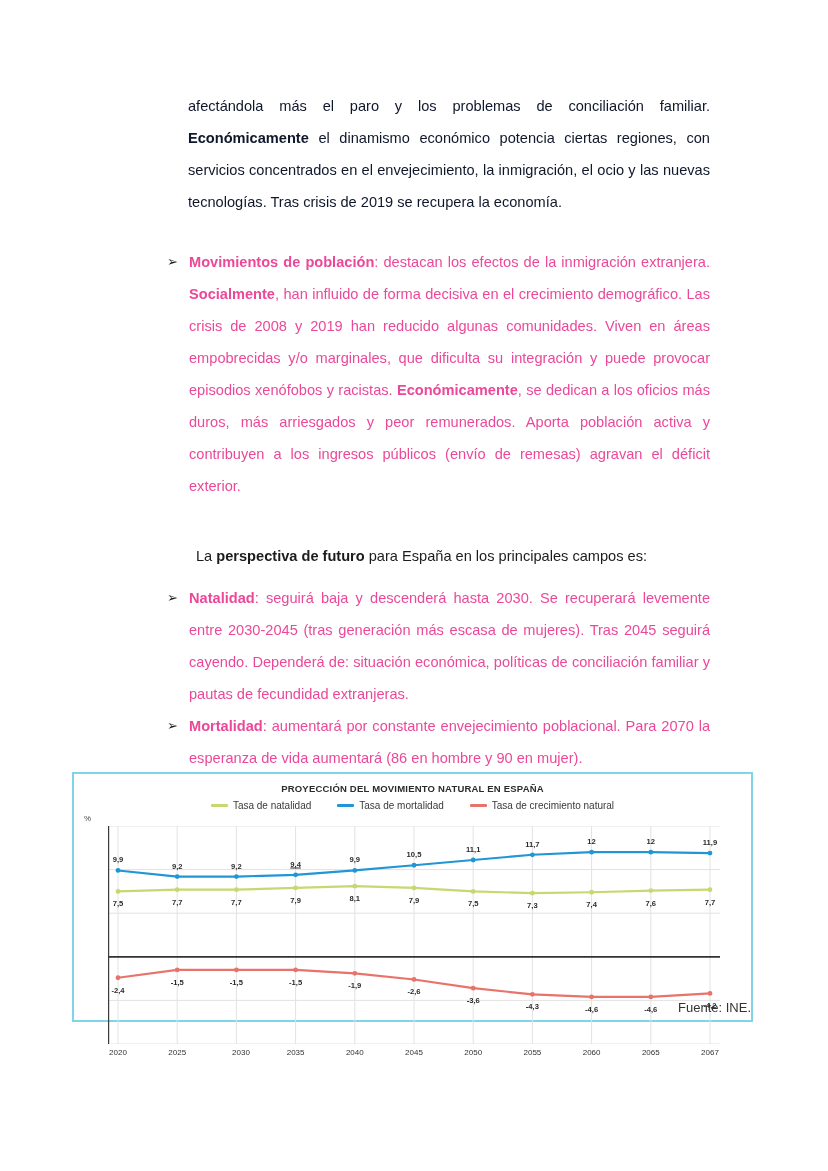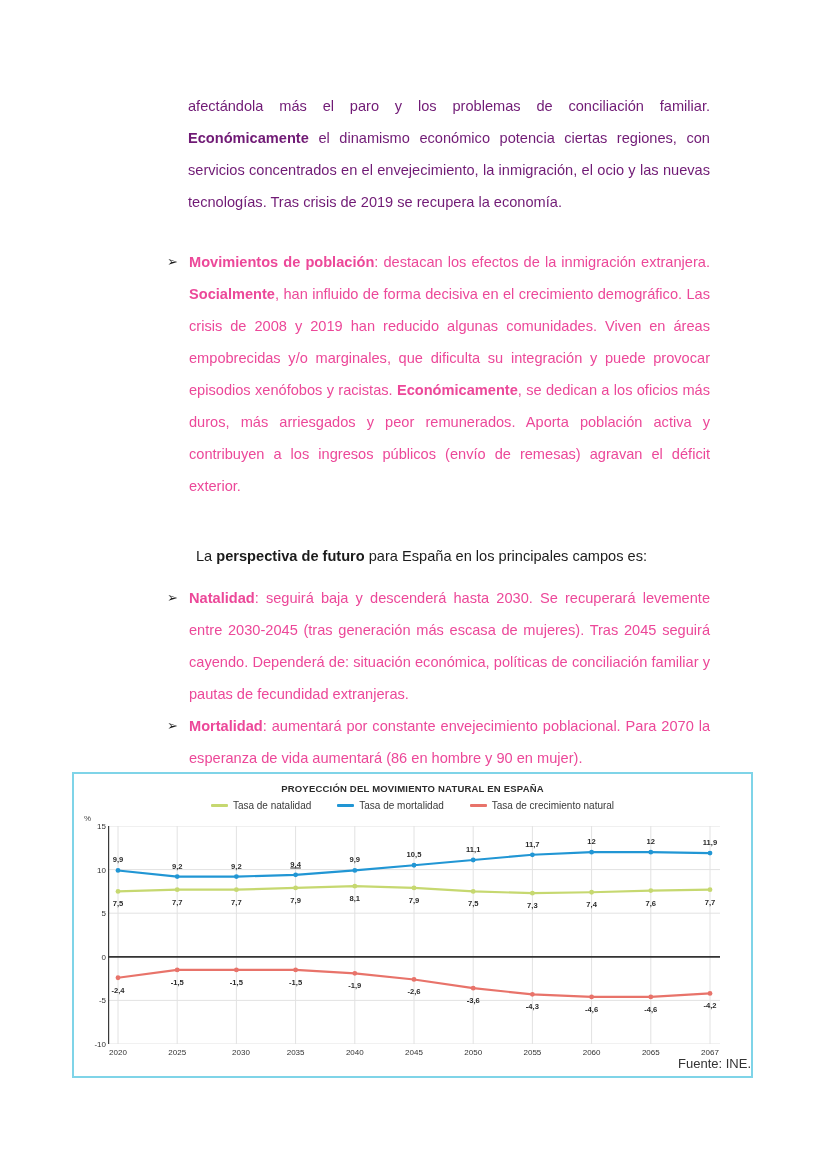--- a/index.html
+++ b/index.html
@@ -29,21 +29,21 @@
     top: 90px;
     width: 522px;
   }
 
   p.para {
     margin: 0 0 0 0;
     font-size: 14.6px;
     line-height: 32px;
     text-align: justify;
     text-justify: inter-word;
-    color: #701a75;
+    color: #0f172a;
   }
 
   .block-gap-lg { height: 28px; }
   .block-gap-sm { height: 10px; }
 
   .bullet-row {
     display: flex;
     align-items: flex-start;
     margin-left: -22px;
     width: 544px;
@@ -75,21 +75,21 @@
     color: #1c1c1c;
     padding-left: 8px;
   }
 
   
   .chart-box {
     position: absolute;
     left: 72px;
     top: 772px;
     width: 681px;
-    height: 306px;
+    height: 250px;
     border: 2px solid #7fd4e8;
     background: #ffffff;
     box-sizing: border-box;
   }
   .chart-title {
     position: absolute;
     left: 0;
     right: 0;
     top: 9px;
     text-align: center;
@@ -237,28 +237,20 @@
           <span>Tasa de mortalidad</span>
         </div>
         <div class="legend-item">
           <span class="legend-swatch" style="background: rgb(232, 115, 106);"></span>
           <span>Tasa de crecimiento natural</span>
         </div>
       </div>
 
     <div class="y-unit">%</div>
 
-    <div class="y-labels">
-        <div class="y-tick-label" style="top: 0px;">15</div>
-        <div class="y-tick-label" style="top: 43.6px;">10</div>
-        <div class="y-tick-label" style="top: 87.2px;">5</div>
-        <div class="y-tick-label" style="top: 130.8px;">0</div>
-        <div class="y-tick-label" style="top: 174.4px;">-5</div>
-        <div class="y-tick-label" style="top: 218px;">-10</div>
-      </div>
 
     <div class="plot">
         <svg width="612" height="218">
           <line x1="0" x2="612" y1="0" y2="0" stroke="#e2e2e2" stroke-width="1"></line>
           <line x1="0" x2="612" y1="43.599999999999994" y2="43.599999999999994" stroke="#e2e2e2" stroke-width="1"></line>
           <line x1="0" x2="612" y1="87.20000000000002" y2="87.20000000000002" stroke="#e2e2e2" stroke-width="1"></line>
           <line x1="0" x2="612" y1="130.8" y2="130.8" stroke="#e2e2e2" stroke-width="1"></line>
           <line x1="0" x2="612" y1="174.4" y2="174.4" stroke="#e2e2e2" stroke-width="1"></line>
           <line x1="0" x2="612" y1="218" y2="218" stroke="#e2e2e2" stroke-width="1"></line>
           <line x1="10" x2="10" y1="0" y2="218" stroke="#e2e2e2" stroke-width="1"></line>

